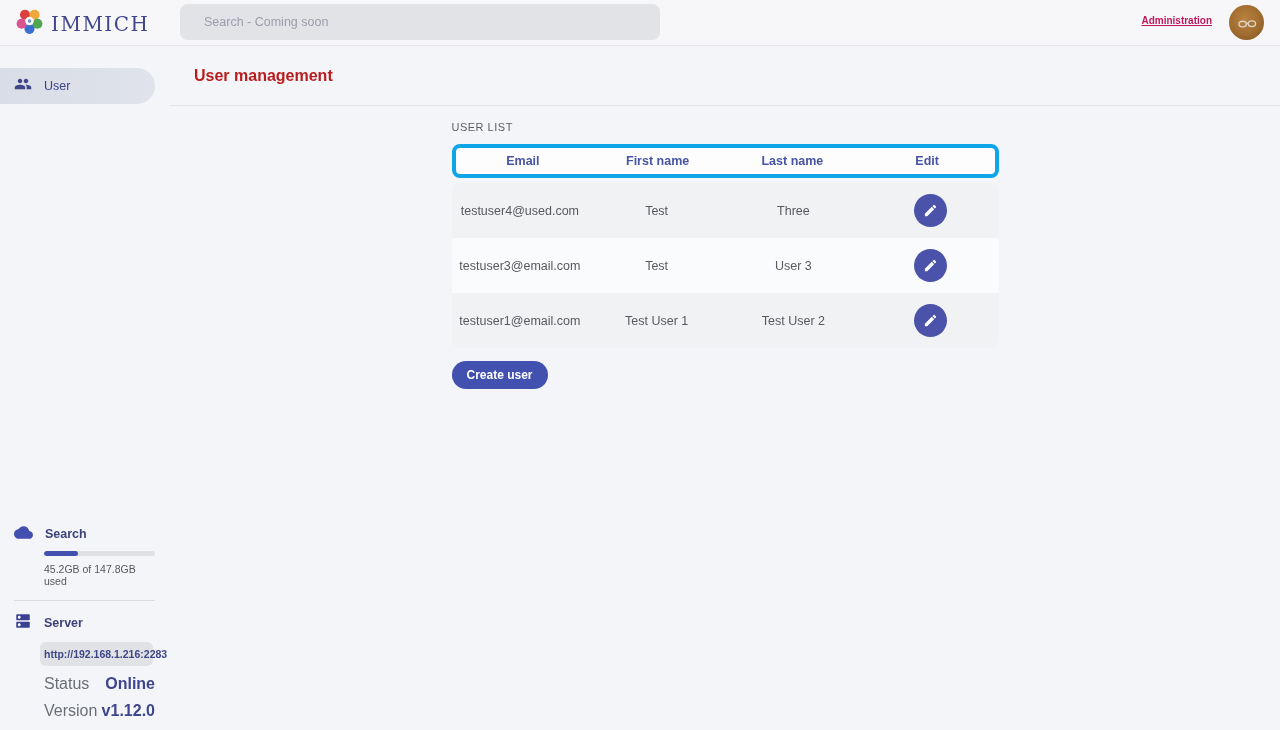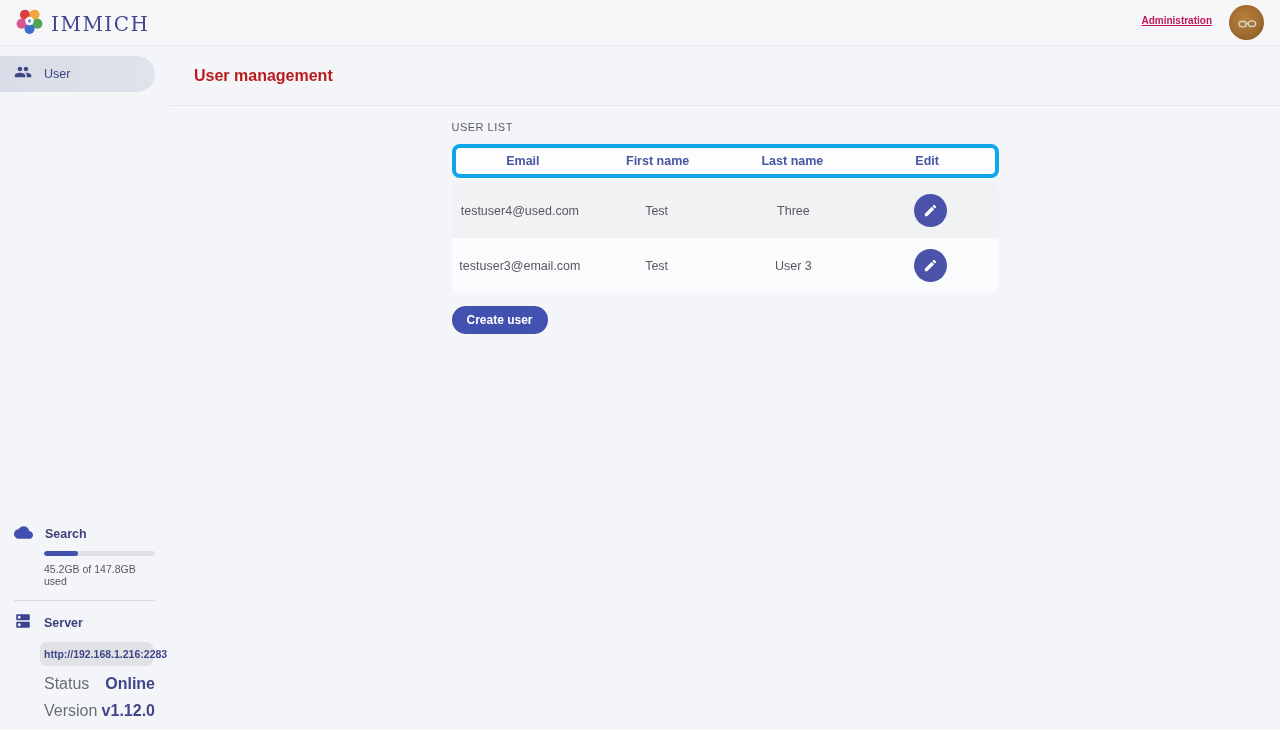--- a/index.html
+++ b/index.html
@@ -36,21 +36,21 @@
   .avatar {
     position:absolute; right:16px; top:5px; width:35px; height:35px;
     border-radius:50%; overflow:hidden; cursor:pointer;
     background:radial-gradient(circle at 45% 40%, #b9813f 0%, #a06c2f 55%, #7c521f 100%);
     display:flex; align-items:center; justify-content:center;
   }
 
   
   .sidebar { position:absolute; top:46px; left:0; width:170px; bottom:0; }
   .nav-pill {
-    margin-top:10px; width:155px; height:36px;
+    margin-top:22px; width:155px; height:36px;
     background:linear-gradient(90deg,#d9dde7 0%, #e0e3eb 100%);
     border-radius:0 18px 18px 0;
     display:flex; align-items:center; gap:12px; padding-left:14px;
     cursor:pointer;
   }
   .nav-label { font-size:12.5px; font-weight:500; color:#3d4486; }
 
   .sidebar-bottom { position:absolute; left:0; bottom:10px; width:170px; }
   .section-head { display:flex; align-items:center; gap:12px; padding-left:14px; height:20px; }
   .section-title { font-size:12.5px; font-weight:700; color:#3d4379; }
@@ -113,20 +113,21 @@
         <circle cx="33" cy="12" r="9" fill="#f0a63a"></circle>
         <circle cx="38" cy="28" r="9" fill="#4fa64e"></circle>
         <circle cx="24" cy="37" r="9" fill="#3a6fd0"></circle>
         <circle cx="10" cy="28" r="9" fill="#d85590"></circle>
         <circle cx="24" cy="23" r="7.5" fill="#fdfdfd"></circle>
         <circle cx="24" cy="23" r="3" fill="#6c8fd8"></circle>
       </svg>
     </span>
     <span class="app-name">IMMICH</span>
   </div>
+  <input class="search-input" type="text" placeholder="Search - Coming soon" style="">
   <a class="admin-link">Administration</a>
   <div class="avatar">
     <svg width="26" height="26" viewBox="0 0 24 24">
       <g fill="none" stroke="#d8d4c8" stroke-width="1.3">
         <ellipse cx="8" cy="13" rx="3.4" ry="2.6"></ellipse>
         <ellipse cx="16.5" cy="12.6" rx="3.4" ry="2.6"></ellipse>
         <path d="M11.4 12.8 Q12.2 11.9 13.1 12.5"></path>
       </g>
     </svg>
   </div>
@@ -212,17 +213,29 @@
         <div class="cell">Test</div>
         <div class="cell">User 3</div>
         <div class="cell">
           <button class="edit-btn">
             <svg width="15" height="15" viewBox="0 0 24 24" fill="#fff">
               <path d="M3 17.25V21h3.75L17.81 9.94l-3.75-3.75L3 17.25zM20.71 7.04c.39-.39.39-1.02 0-1.41l-2.34-2.34a.9959.9959 0 0 0-1.41 0l-1.83 1.83 3.75 3.75 1.83-1.83z"></path>
             </svg>
           </button>
         </div>
       </div>
+      <div class="trow">
+        <div class="cell">testuser1@email.com</div>
+        <div class="cell">Test User 1</div>
+        <div class="cell">Test User 2</div>
+        <div class="cell">
+          <button class="edit-btn">
+            <svg width="15" height="15" viewBox="0 0 24 24" fill="#fff">
+              <path d="M3 17.25V21h3.75L17.81 9.94l-3.75-3.75L3 17.25zM20.71 7.04c.39-.39.39-1.02 0-1.41l-2.34-2.34a.9959.9959 0 0 0-1.41 0l-1.83 1.83 3.75 3.75 1.83-1.83z"></path>
+            </svg>
+          </button>
+        </div>
+      </div>
     </div>
 
     <button class="create-btn">Create user</button>
   </div>
 </main>
 
 </body></html>

